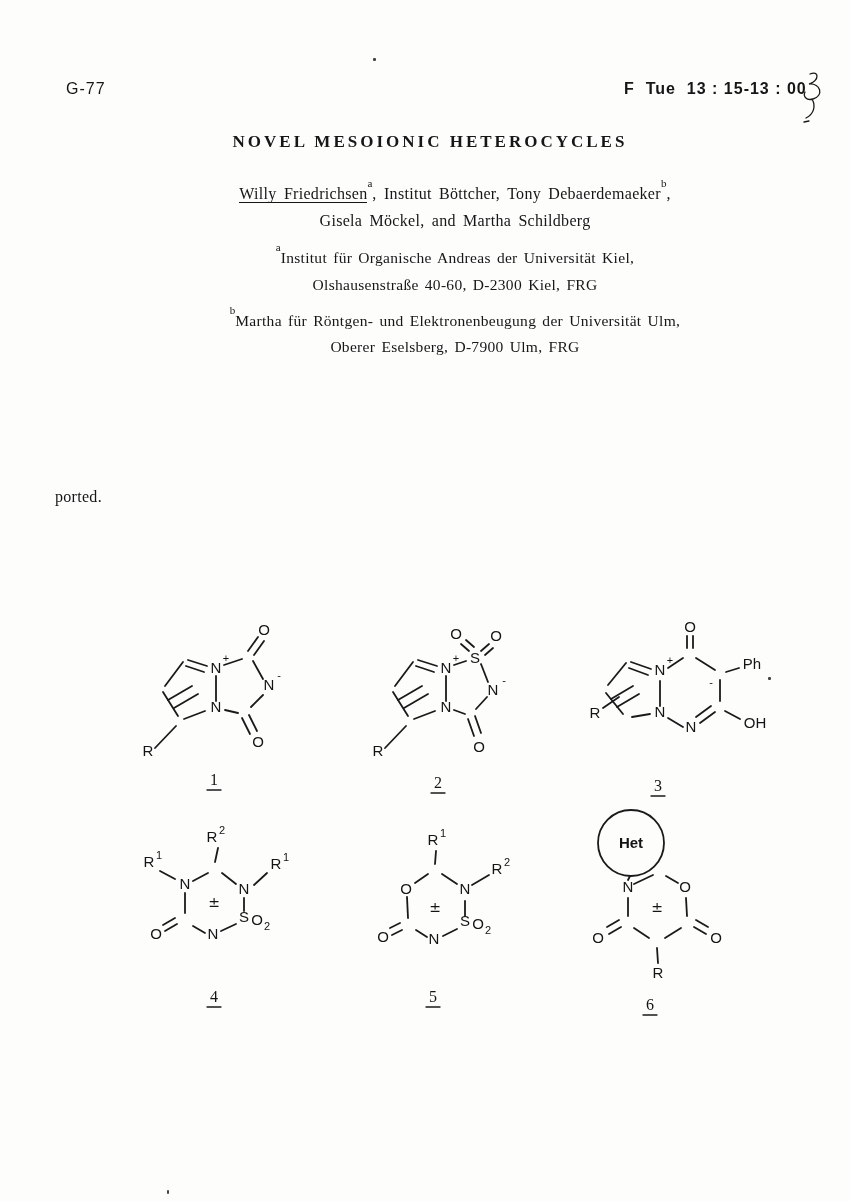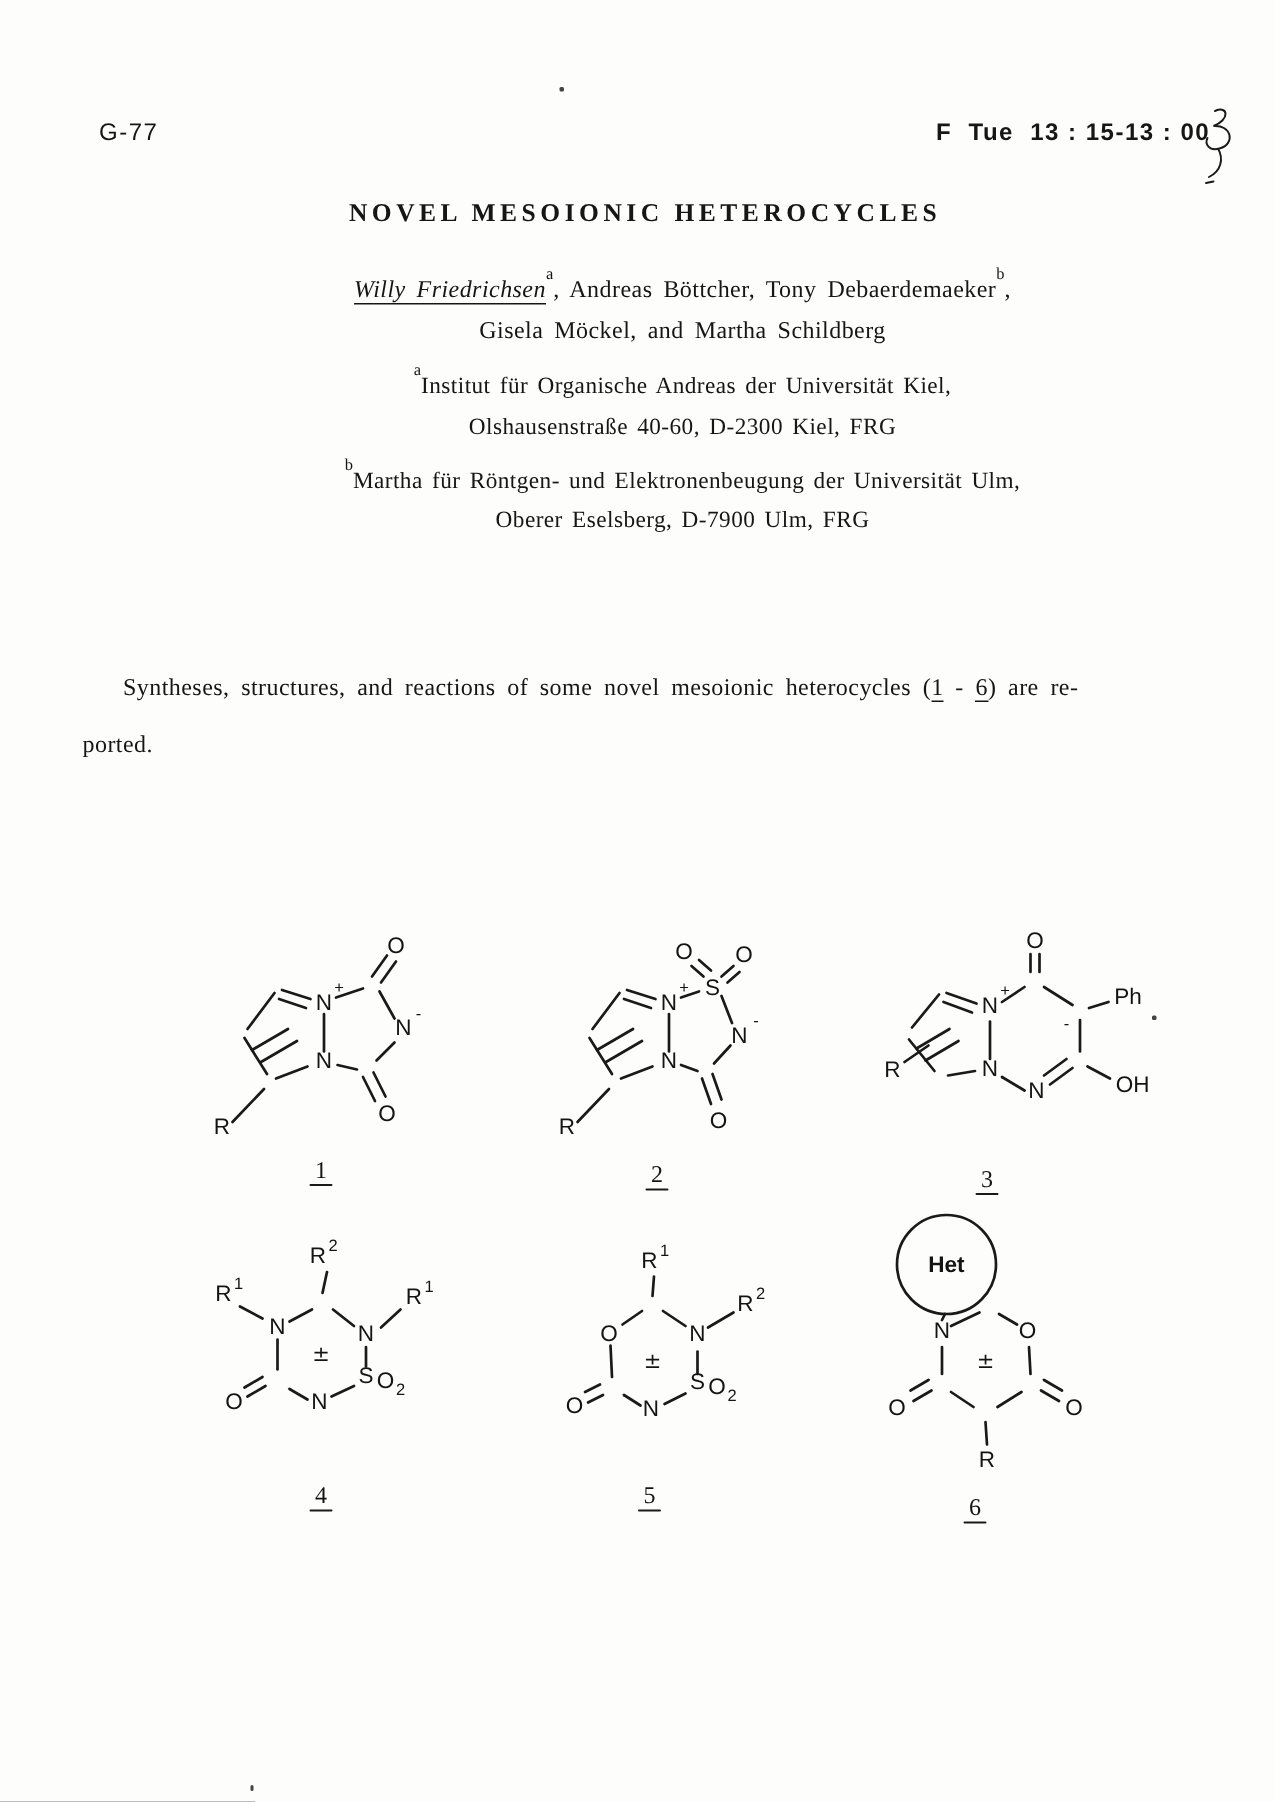--- a/index.html
+++ b/index.html
@@ -5,21 +5,21 @@
   html,body{margin:0;padding:0;background:#888;}
   .page{position:relative;width:850px;height:1201px;background:#fdfdfc;margin:0 auto;
         font-family:"Liberation Serif", serif;color:#161616;overflow:hidden;}
   .abs{position:absolute;}
   .hdr{font-family:"Liberation Sans", sans-serif;font-size:16px;letter-spacing:1px;white-space:pre;}
   .center-line{position:absolute;width:850px;left:30px;text-align:center;white-space:nowrap;}
   .title{font-weight:bold;font-size:17px;letter-spacing:3px;}
   .body-txt{font-size:16px;letter-spacing:.3px;word-spacing:3px;}
   .affil{font-size:15.5px;letter-spacing:.3px;word-spacing:2px;}
   sup.s{font-size:11px;position:relative;top:-6px;letter-spacing:0;}
-  .uline{border-bottom:1.4px solid #161616;padding-bottom:0px;font-style:italic;}
+  .uline{border-bottom:1.4px solid #161616;padding-bottom:0px;}
   .abstract-line{position:absolute;font-size:16px;letter-spacing:.3px;word-spacing:3.5px;white-space:nowrap;}
   .refnum{border-bottom:1.4px solid #161616;}
   
   svg.struct{position:absolute;overflow:visible;}
   .bond{stroke:#1a1a1a;stroke-width:1.8;stroke-linecap:round;fill:none;}
   .thin{stroke-width:1.3;}
   .atom{font:15px "Liberation Sans", sans-serif;fill:#141414;text-anchor:middle;}
   .atom-b{font:600 15px "Liberation Sans", sans-serif;fill:#141414;text-anchor:middle;}
   .chg{font:11px "Liberation Sans", sans-serif;fill:#141414;text-anchor:middle;}
   .pm{font:14px "DejaVu Sans", sans-serif;fill:#141414;text-anchor:middle;}
@@ -33,36 +33,33 @@
 
   <div class="abs hdr" style="left:66px;top:80px;">G-77</div>
   <div class="abs hdr" style="left:624px;top:80px;font-weight:bold;">F  Tue  13 : 15-13 : 00</div>
   <svg class="abs" style="left:796px;top:68px;" width="40" height="58" viewBox="0 0 40 58">
     <path class="bond thin" d="M 14 6 C 23 2 24 12 13 16 C 25 15 28 28 17 31 C 10 33 7 28 9 24 M 16 31 C 20 38 18 46 10 50 M 8 54 L 13 53"></path>
   </svg>
 
   <div class="center-line title" style="left:5px;top:132px;">NOVEL MESOIONIC HETEROCYCLES</div>
 
   <div class="center-line body-txt" style="top:183px;">
-    <span class="uline">Willy Friedrichsen</span><sup class="s">a</sup><span>, Andreas Böttcher, Tony Debaerdemaeker</span><sup class="s">b</sup><span>,</span>
+    <span class="uline">Willy Friedrichsen</span><sup class="s">a</sup><span>, Institut Böttcher, Tony Debaerdemaeker</span><sup class="s">b</sup><span>,</span>
   </div>
   <div class="center-line body-txt" style="top:212px;">Gisela Möckel, and Martha Schildberg</div>
 
   <div class="center-line affil" style="top:247px;">
     <sup class="s">a</sup><span>Institut für Organische Andreas der Universität Kiel,</span>
   </div>
   <div class="center-line affil" style="top:276px;">Olshausenstraße 40-60, D-2300 Kiel, FRG</div>
   <div class="center-line affil" style="top:310px;">
     <sup class="s">b</sup><span>Martha für Röntgen- und Elektronenbeugung der Universität Ulm,</span>
   </div>
   <div class="center-line affil" style="top:338px;">Oberer Eselsberg, D-7900 Ulm, FRG</div>
 
-  <div class="abstract-line" style="left:82px;top:450px;">
-    <span>Syntheses, structures, and reactions of some novel mesoionic heterocycles (</span><span class="refnum">1</span><span> - </span><span class="refnum">6</span><span>) are re-</span>
-  </div>
   <div class="abstract-line" style="left:55px;top:488px;">ported.</div>
 
   <svg class="struct" style="left:118px;top:600px;" width="230" height="200" viewBox="0 0 230 200">
     <line class="bond" x1="70" y1="60" x2="89" y2="66"></line>
       <line class="bond" x1="68" y1="66" x2="86" y2="72"></line>
     <line class="bond" x1="65" y1="62" x2="47" y2="86"></line>
     <line class="bond" x1="45" y1="92" x2="60" y2="116"></line>
     <line class="bond" x1="66" y1="119" x2="87" y2="111"></line>
     <line class="bond" x1="98" y1="76" x2="98" y2="101"></line>
     <line class="bond" x1="50" y1="100" x2="74" y2="86"></line>

